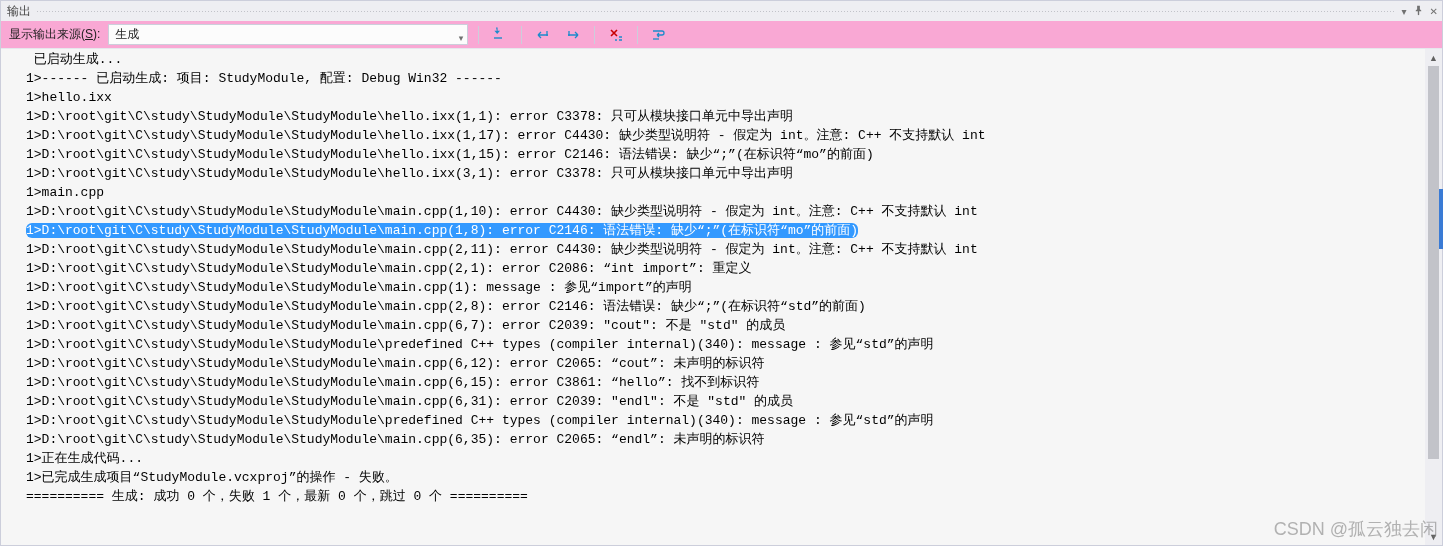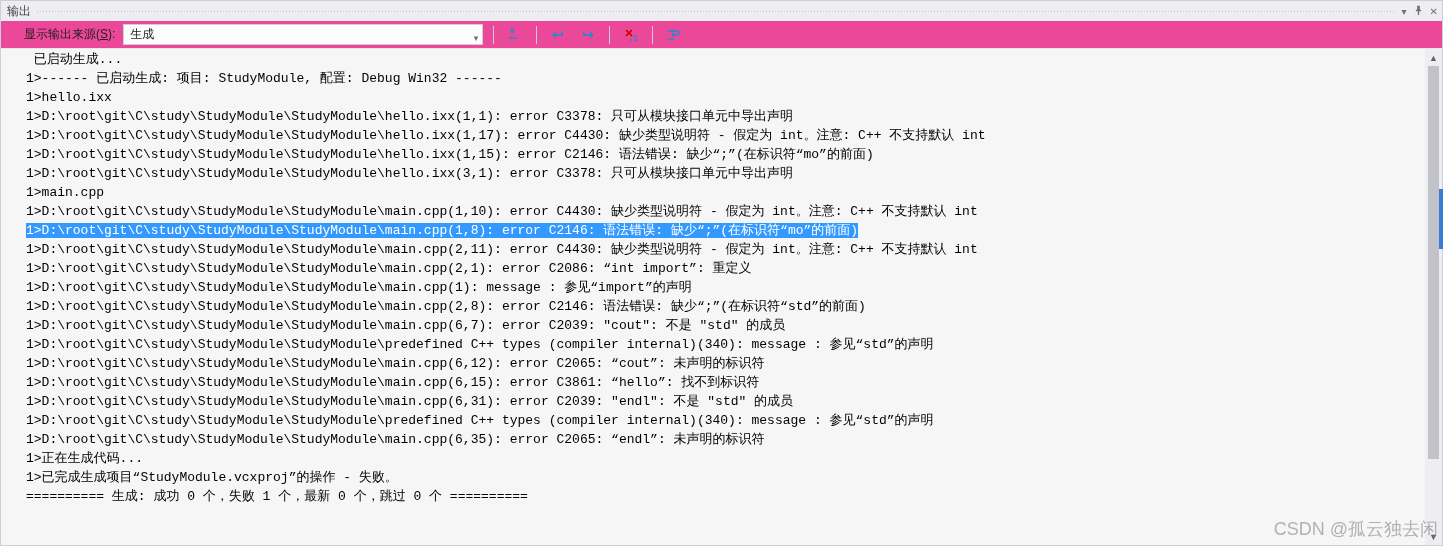--- a/index.html
+++ b/index.html
@@ -4,32 +4,32 @@
 <style>
   * { box-sizing: border-box; margin: 0; padding: 0; }
   html, body { height: 100%; width: 100%; font-family: "Microsoft YaHei", "Segoe UI", Tahoma, sans-serif; font-size: 12px; background: #eeeef2; color: #1e1e1e; overflow: hidden; }
   .panel { display: flex; flex-direction: column; height: 100%; border: 1px solid #cccedb; }
   .title-bar { display: flex; align-items: center; height: 20px; padding: 0 4px 0 6px; background: #eeeef2; color: #444; user-select: none; }
   .title-bar .title { font-size: 12px; }
   .title-bar .sep { flex: 1; margin: 0 6px; align-self: center; height: 1px; background: repeating-linear-gradient(90deg, #c2c3c9 0 1px, transparent 1px 3px); }
   .title-bar .right-icons { display: flex; gap: 6px; align-items: center; }
   .title-bar .right-icons span { font-size: 10px; color: #717171; cursor: default; }
   .title-bar .right-icons .pin { font-size: 11px; }
-  .toolbar { display: flex; align-items: center; height: 28px; padding: 0 23px; gap: 8px; background: #ec4899; border-bottom: 1px solid #e6e7ed; }
+  .toolbar { display: flex; align-items: center; height: 28px; padding: 0 8px; gap: 8px; background: #f9a8d4; border-bottom: 1px solid #e6e7ed; }
   .toolbar .lbl { color: #1e1e1e; }
   .toolbar .lbl u { text-decoration: underline; }
   .dropdown { display: flex; align-items: flex-end; justify-content: space-between; min-width: 360px; height: 21px; padding: 1px 4px 1px 6px; background: #fcfcfc; border: 1px solid #cccedb; color: #1e1e1e; }
   .dropdown .chev { font-size: 9px; color: #717171; }
   .vdiv { width: 1px; height: 18px; background: #cccedb; margin: 0 2px; }
   .tbtn { width: 22px; height: 22px; display: flex; align-items: center; justify-content: center; color: #005dba; cursor: default; position: relative; }
   .tbtn svg { width: 16px; height: 16px; }
   .content-wrap { position: relative; flex: 1; display: flex; background: #f6f6f6; }
   .content { flex: 1; background: #f6f6f6; font-family: Consolas, "Courier New", monospace; font-size: 13px; line-height: 19px; white-space: pre; overflow: hidden; padding: 1px 0 0 2px; color: #000; }
   .content .line { padding: 0 2px; margin-left: 21px; }
-  .content .sel { background: #3399ff; color: #fff; display: inline; }
+  .content .sel { background: #3399ff; color: #fff; display: inline; border-radius: 6px; }
   .scrollbar-v { width: 17px; background: #eeeef2; display: flex; flex-direction: column; align-items: center; }
   .scrollbar-v .arrow { height: 17px; width: 100%; display: flex; align-items: center; justify-content: center; color: #606060; font-size: 9px; }
   .scrollbar-v .track { flex: 1; width: 100%; position: relative; }
   .scrollbar-v .thumb { position: absolute; left: 3px; right: 3px; top: 0; height: 85%; background: #c2c3c9; }
   .watermark { position: absolute; right: 4px; bottom: 4px; color: rgba(120,120,120,0.55); font-size: 18px; font-family: "Microsoft YaHei", sans-serif; pointer-events: none; }
   .rsel { position: absolute; right: -3px; top: 140px; width: 6px; height: 60px; background: #3a7bd5; }
 </style>
 </head>
 <body>
 

